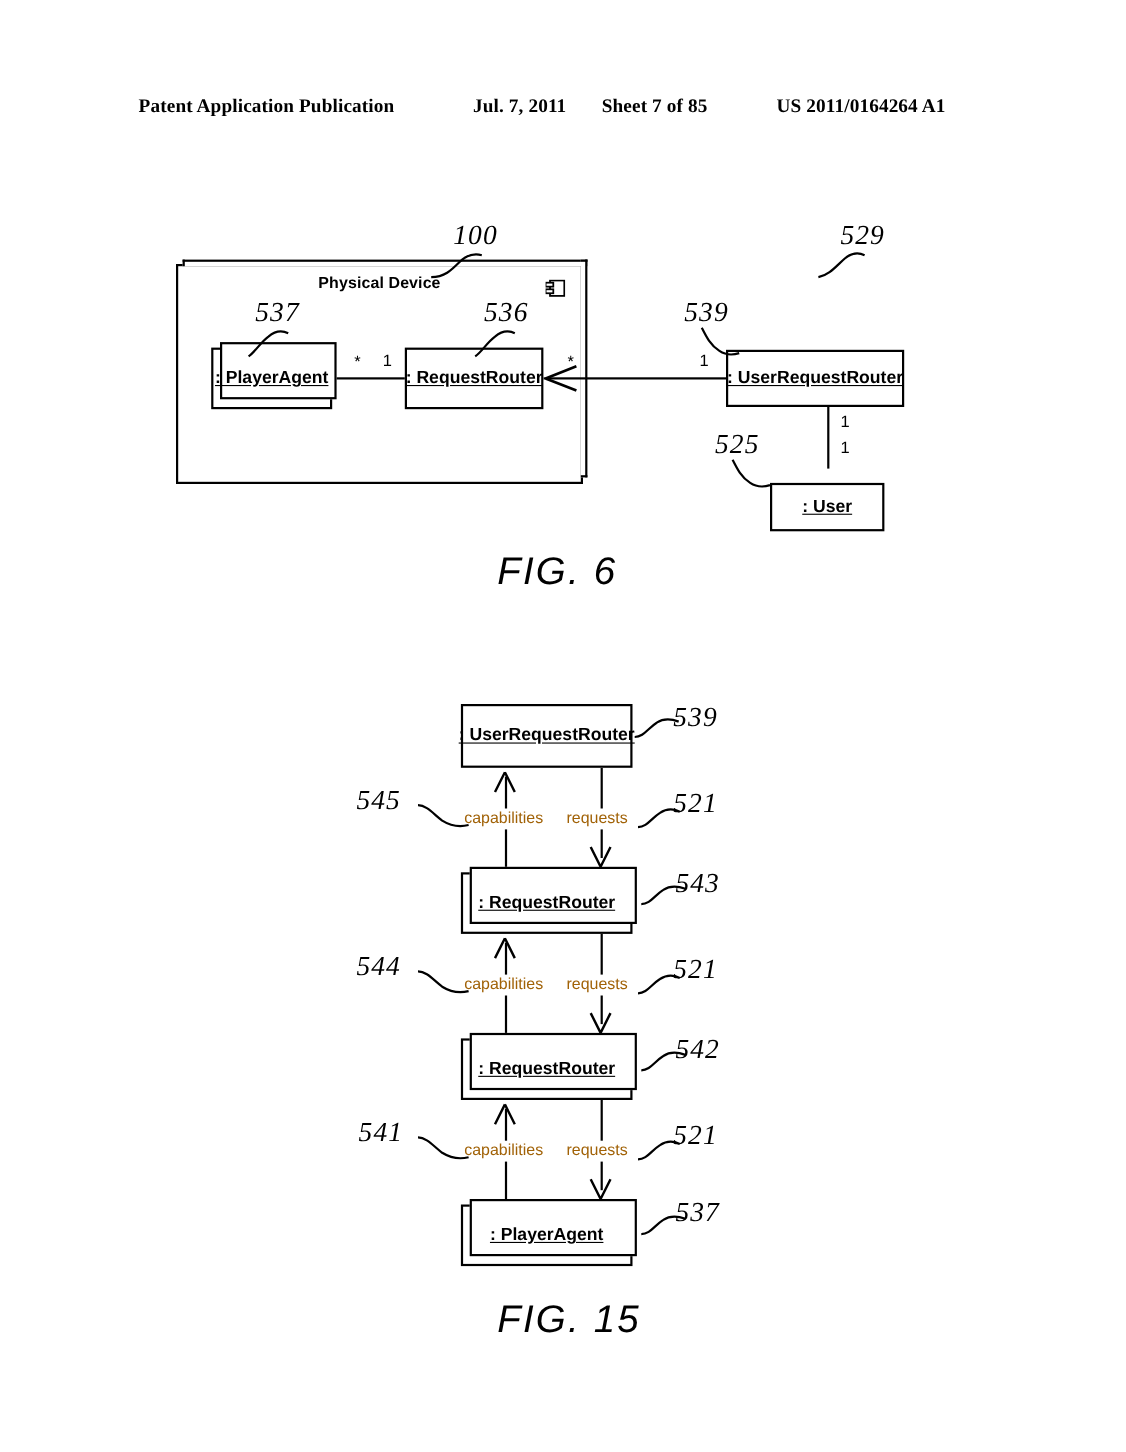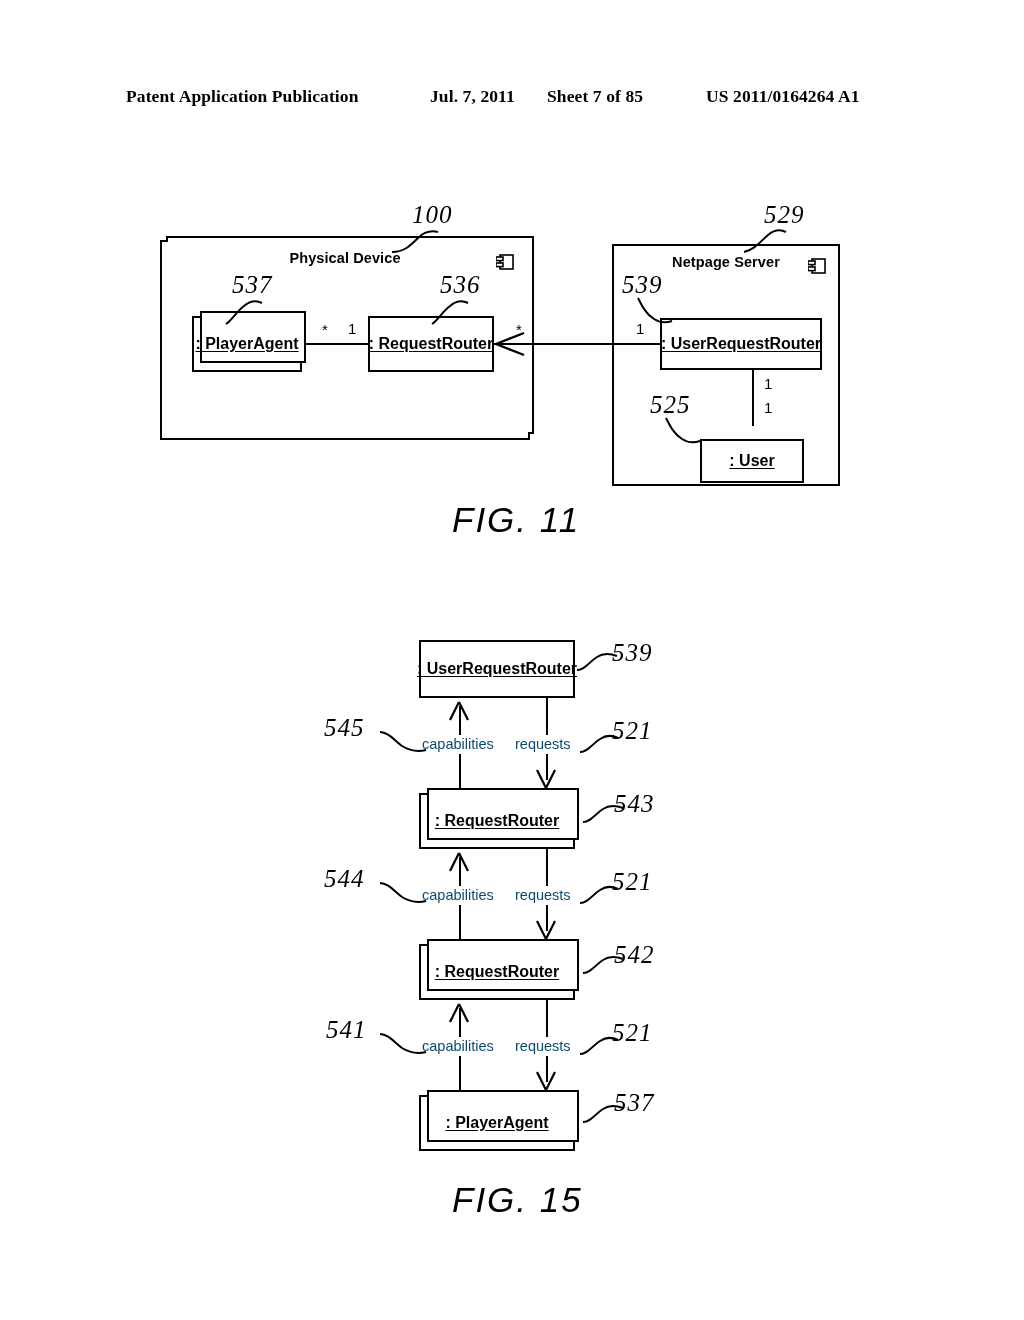--- a/index.html
+++ b/index.html
@@ -158,21 +158,21 @@
     white-space: nowrap;
     z-index: 7;
   }
 
   
   .flow-label {
     position: absolute;
     font-family: "Liberation Sans", sans-serif;
     font-size: 14.5px;
     line-height: 1;
-    color: #0c4a6e;
+    color: #a16207;
     white-space: nowrap;
     background: #ffffff;
     padding: 2px 3px;
     z-index: 8;
   }
 
   
   .ref-num {
     position: absolute;
     font-family: "Liberation Serif", serif;
@@ -256,28 +256,20 @@
     <path d="M2 14 L 30 3 M2 14 L 30 25" fill="none" stroke="#000" stroke-width="2.4"></path>
   </svg>
   <span class="mult" style="left:516px; top:322px;">*</span>
   <span class="mult" style="left:636px; top:321px;">1</span>
 
   <span class="ref-num" style="left:764px; top:202px;">529</span>
   <svg class="leader" style="left:742px; top:226px;" width="60" height="28" viewBox="0 0 60 28">
     <path d="M2 26 C 12 24, 18 16, 26 9 C 32 4, 38 3, 44 6" fill="none" stroke="#000" stroke-width="2"></path>
   </svg>
 
-  <div class="uml-package" style="left:612px; top:244px; width:228px; height:242px;">
-    <div class="pkg-title">Netpage Server</div>
-    <svg class="component-icon" style="right:12px; top:12px;" viewBox="0 0 18 16">
-      <rect x="4" y="1" width="13" height="14" fill="#fff" stroke="#000" stroke-width="1.6"></rect>
-      <rect x="0" y="3" width="7" height="3.6" fill="#fff" stroke="#000" stroke-width="1.6"></rect>
-      <rect x="0" y="9" width="7" height="3.6" fill="#fff" stroke="#000" stroke-width="1.6"></rect>
-    </svg>
-  </div>
 
   <span class="ref-num" style="left:622px; top:272px;">539</span>
   <svg class="leader" style="left:636px; top:296px;" width="50" height="30" viewBox="0 0 50 30">
     <path d="M2 2 C 6 10, 10 18, 18 23 C 24 27, 30 27, 36 25" fill="none" stroke="#000" stroke-width="2"></path>
   </svg>
 
   <div class="uml-box" style="left:660px; top:318px; width:162px; height:52px;">
     <span class="obj-name">: UserRequestRouter</span>
   </div>
 
@@ -287,21 +279,21 @@
 
   <span class="ref-num" style="left:650px; top:392px;">525</span>
   <svg class="leader" style="left:664px; top:416px;" width="50" height="30" viewBox="0 0 50 30">
     <path d="M2 2 C 6 10, 10 18, 18 23 C 24 27, 30 27, 36 25" fill="none" stroke="#000" stroke-width="2"></path>
   </svg>
 
   <div class="uml-box" style="left:700px; top:439px; width:104px; height:44px;">
     <span class="obj-name">: User</span>
   </div>
 
-  <span class="fig-caption" style="left:452px; top:500px;">FIG. 11</span>
+  <span class="fig-caption" style="left:452px; top:500px;">FIG. 6</span>
 </div>
 
 <div class="figure" id="figure-12" style="left:0; top:0; width:1024px; height:1320px;">
 
   <div class="uml-box" style="left:419px; top:640px; width:156px; height:58px;">
     <span class="obj-name">: UserRequestRouter</span>
   </div>
   <svg class="leader" style="left:575px; top:648px;" width="46" height="26" viewBox="0 0 46 26">
     <path d="M2 22 C 10 22, 14 14, 22 9 C 28 5, 34 5, 42 8" fill="none" stroke="#000" stroke-width="2"></path>
   </svg>

